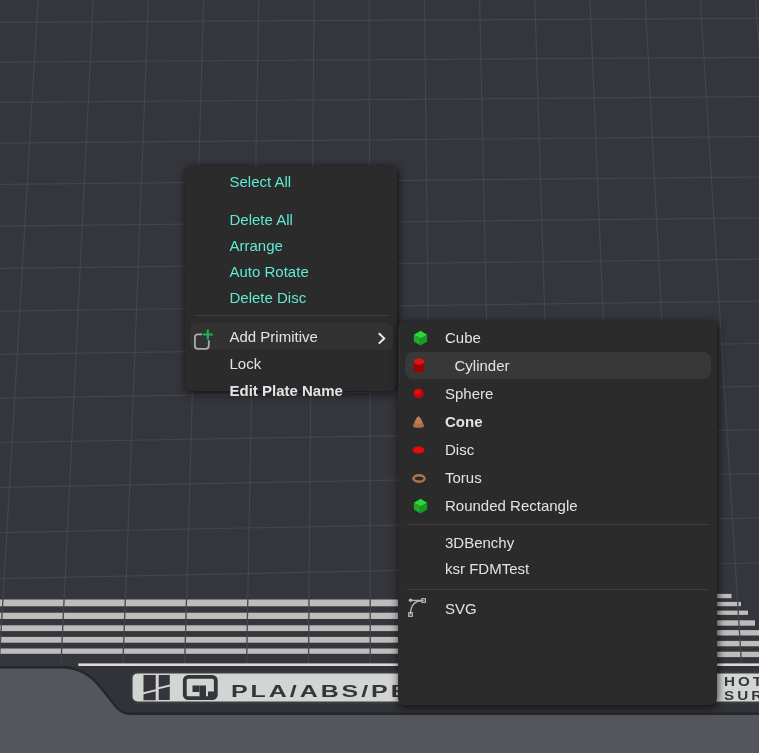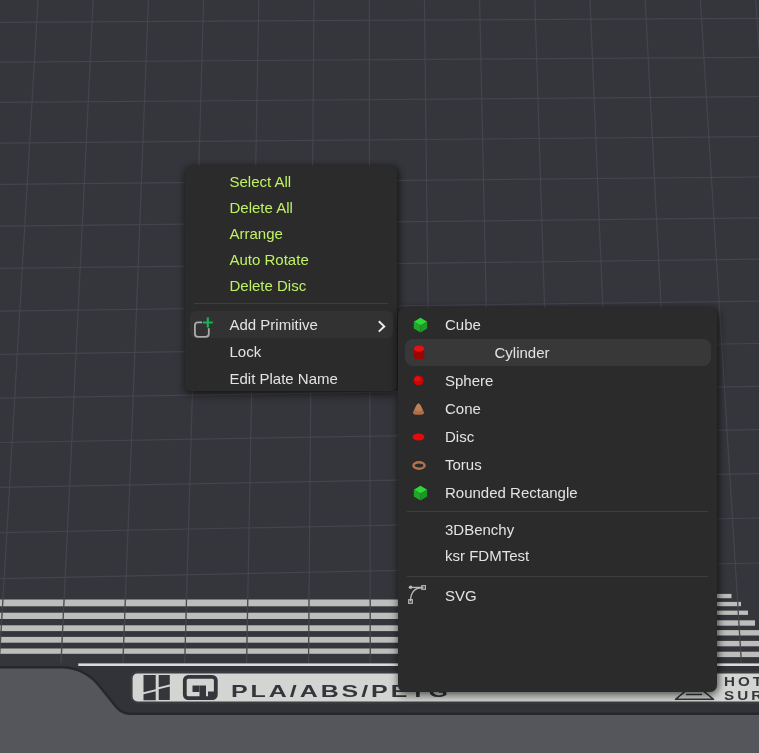--- a/index.html
+++ b/index.html
@@ -1,21 +1,21 @@
 <!DOCTYPE html>
 <html><head><meta charset="utf-8">
 <style>
   html,body{margin:0;padding:0;background:#35363b;}
   #stage{position:relative;width:759px;height:753px;overflow:hidden;
          font-family:"Liberation Sans",sans-serif;}
   .menu{position:absolute;background:#2b2b2b;border-radius:6px;
         box-shadow:0 4px 10px rgba(0,0,0,0.45), 2px 0 6px rgba(0,0,0,0.35);
         color:#e3e3e3;font-size:15px;}
   .mi{position:relative;display:flex;align-items:center;}
-  .dis{color:#bef264;}
+  .dis{color:#5eead4;}
   .sep{height:1px;background:#3e3e3e;margin:5px 9px;}
 </style></head>
 <body>
 <div id="stage">
 <svg width="759" height="753" viewBox="0 0 759 753" style="position:absolute;left:0;top:0">
   <rect x="0" y="0" width="759" height="753" fill="#35363b"></rect>
 
   <defs>
         <clipPath id="surf">
           <rect x="0" y="0" width="759" height="666"></rect>
@@ -139,66 +139,66 @@
         <text x="0" y="0" font-family="Liberation Sans, sans-serif" font-weight="bold" font-size="13px" letter-spacing="2.6" fill="#35363b">HOT</text>
       </g>
   <g transform="translate(724,699.6) scale(1.17,1)">
         <text x="0" y="0" font-family="Liberation Sans, sans-serif" font-weight="bold" font-size="13px" letter-spacing="2.6" fill="#35363b">SURF</text>
       </g>
 </svg>
 
 <div class="menu" style="left:184.5px;top:166.4px;width:212.6px;height:224.9px;">
   <div style="height:2px"></div>
   <div class="mi dis" style="height:26px;padding-left:45px;">Select All</div>
-  <div class="mi dis" style="height:26px;padding-left:45px;">Delete All</div>
+  <div class="mi dis" style="height:26px;padding-left:45px;margin-top:12px;">Delete All</div>
   <div class="mi dis" style="height:26px;padding-left:45px;">Arrange</div>
   <div class="mi dis" style="height:26px;padding-left:45px;">Auto Rotate</div>
   <div class="mi dis" style="height:26px;padding-left:45px;">Delete Disc</div>
   <div class="sep" style="margin:5px 9px 7px 9px;"></div>
   <div class="mi" style="height:27px;">
     <div style="position:absolute;left:5px;right:4px;top:0;bottom:0;background:#323232;border-radius:6px;"></div>
     <svg width="21" height="22" viewBox="0 0 21 22" style="position:absolute;left:9px;top:4.5px;">
       <path d="M8.0 6.4 H3.9 Q0.9 6.4 0.9 9.4 V17.8 Q0.9 20.8 3.9 20.8 H11.8 Q14.8 20.8 14.8 17.8 V12.3" fill="none" stroke="#ababab" stroke-width="1.8"></path>
       <path d="M8.8 6.5 H18.8 M13.8 1.5 V11.5" stroke="#16b54f" stroke-width="2.2" fill="none"></path>
     </svg>
     <span style="position:relative;padding-left:45px;">Add Primitive</span>
     <svg width="9" height="13" viewBox="0 0 9 13" style="position:absolute;right:11px;top:8.5px;">
       <path d="M1.8 1.2 L7.2 6.4 L1.8 11.6" stroke="#eeeeee" stroke-width="2" fill="none"></path>
     </svg>
   </div>
   <div class="mi" style="height:27px;padding-left:45px;">Lock</div>
-  <div class="mi" style="height:27px;padding-left:45px;">Edit Plate Name</div>
+  <div class="mi" style="height:27px;padding-left:45px;font-weight:bold;">Edit Plate Name</div>
 </div>
 
-<div class="menu" style="left:398px;top:308px;width:319.4px;height:384px;border-radius:7px;">
+<div class="menu" style="left:398px;top:321px;width:319.4px;height:384px;border-radius:7px;">
   <div style="height:2.5px"></div>
   <div class="mi" style="height:28px;">
     <svg width="15" height="16" viewBox="0 0 15 16" style="position:absolute;left:14.5px;top:6px;">
       <polygon points="7.5,0.8 14.2,4.7 7.5,8.6 0.8,4.7" fill="#2cd737"></polygon>
       <polygon points="0.8,4.7 7.5,8.6 7.5,15.4 0.8,11.5" fill="#20a82a"></polygon>
       <polygon points="14.2,4.7 7.5,8.6 7.5,15.4 14.2,11.5" fill="#1b9c25"></polygon>
     </svg>
     <span style="padding-left:47px;">Cube</span>
   </div>
   <div class="mi" style="height:28px;">
     <div style="position:absolute;left:6.5px;right:6px;top:0.5px;bottom:0.5px;background:#383838;border-radius:8px;"></div>
     <svg width="12" height="15" viewBox="0 0 12 15" style="position:relative;margin-left:14.5px;">
       <path d="M0.8 3.6 V11.2 Q0.8 14.4 6 14.4 Q11.2 14.4 11.2 11.2 V3.6 Z" fill="#9c0404"></path>
       <ellipse cx="6" cy="3.6" rx="5.2" ry="3.1" fill="#e11212"></ellipse>
     </svg>
-    <span style="position:relative;padding-left:30px;margin-left:40px;">Cylinder</span>
+    <span style="position:relative;padding-left:30px;">Cylinder</span>
   </div>
   <div class="mi" style="height:28px;">
     <svg width="11" height="11" viewBox="0 0 11 11" style="position:absolute;left:14.5px;top:8.5px;">
       <circle cx="5.5" cy="5.5" r="5" fill="#c70606"></circle>
       <ellipse cx="4.6" cy="3.9" rx="3.1" ry="2.5" fill="#e01111"></ellipse>
     </svg>
     <span style="padding-left:47px;">Sphere</span>
   </div>
-  <div class="mi" style="height:28px;">
+  <div class="mi" style="height:28px;font-weight:bold;">
     <svg width="13" height="12" viewBox="0 0 13 12" style="position:absolute;left:14px;top:8px;">
       <path d="M6.5 0.4 Q7.6 0.4 8.6 2.6 L12 9.2 Q12.6 11.8 6.5 11.8 Q0.4 11.8 1 9.2 L4.4 2.6 Q5.4 0.4 6.5 0.4 Z" fill="#ad6f46"></path>
       <path d="M6.5 0.4 Q7.6 0.4 8.6 2.6 L10.6 6.4 Q8.6 8 6.5 8 Q4.4 8 2.4 6.4 L4.4 2.6 Q5.4 0.4 6.5 0.4 Z" fill="#bd8055"></path>
     </svg>
     <span style="padding-left:47px;">Cone</span>
   </div>
   <div class="mi" style="height:28px;">
     <svg width="13" height="8" viewBox="0 0 13 8" style="position:absolute;left:14px;top:10.5px;">
       <ellipse cx="6.5" cy="4" rx="6" ry="3.5" fill="#e30b0b"></ellipse>
     </svg>

